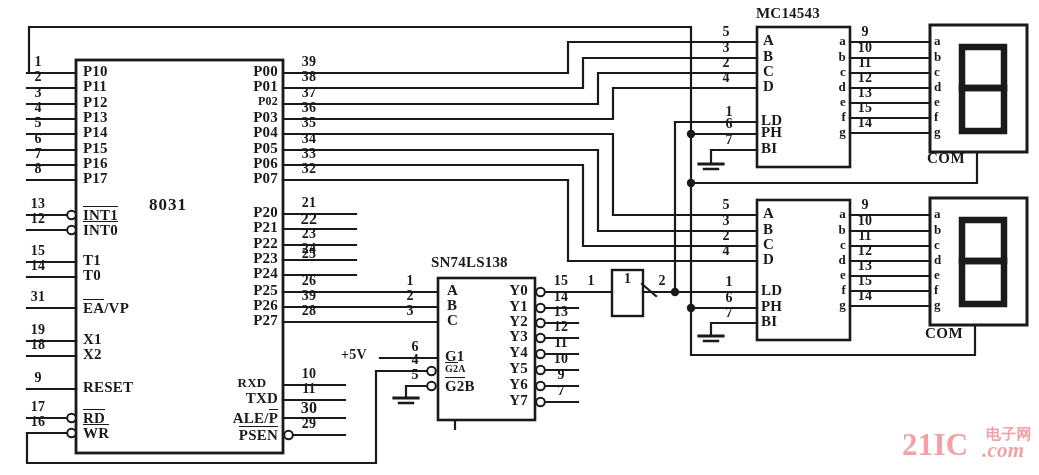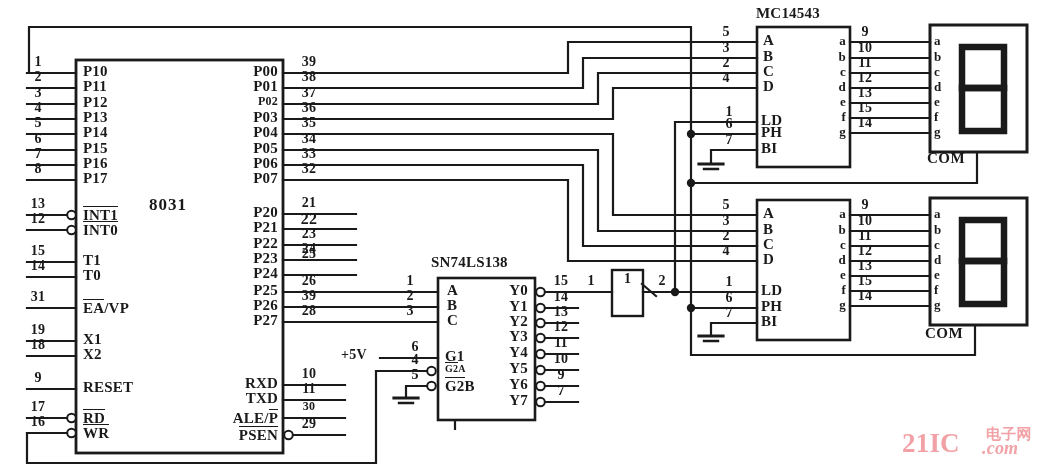--- a/index.html
+++ b/index.html
@@ -102,23 +102,23 @@
   <div id="labels">
 
     <span class="lb" style="left:149px;top:196px;font-size:17px;letter-spacing:1px;">8031</span>
     <span class="lb" style="left:431px;top:255px;font-size:15px;">SN74LS138</span>
     <span class="lb" style="left:341px;top:348px;font-size:14px;">+5V</span>
     <span class="lb c" style="left:612px;top:272px;width:31px;font-size:14px;">1</span>
     <span class="lb c" style="left:578px;top:274px;width:26px;font-size:14px;">1</span>
     <span class="lb c" style="left:650px;top:274px;width:24px;font-size:14px;">2</span>
     <span class="lb" style="left:927px;top:151px;font-size:15px;letter-spacing:.5px;">COM</span>
     <span class="lb" style="left:925px;top:326px;font-size:15px;letter-spacing:.5px;">COM</span>
-    <span class="lb wm" style="left:902px;top:429px;font-size:27px;">21IC</span>
+    <span class="lb wm" style="left:902px;top:429px;font-size:31px;">21IC</span>
     <span class="lb wm" style="left:986px;top:427px;font-size:15px;">电子网</span>
-    <span class="lb wm wm-tld" style="left:982px;top:439px;font-size:18px;">.com</span>
+    <span class="lb wm wm-tld" style="left:982px;top:439px;font-size:21px;">.com</span>
   <span class="lb c" style="left: 24px; top: 55px; font-size: 14px; width: 28px;">1</span>
       <span class="lb" style="left: 83px; top: 64px; font-size: 15px;"><span>P10</span><span class="ov"></span><span></span></span>
       <span class="lb c" style="left: 24px; top: 70px; font-size: 14px; width: 28px;">2</span>
       <span class="lb" style="left: 83px; top: 79px; font-size: 15px;"><span>P11</span><span class="ov"></span><span></span></span>
       <span class="lb c" style="left: 24px; top: 86px; font-size: 14px; width: 28px;">3</span>
       <span class="lb" style="left: 83px; top: 95px; font-size: 15px;"><span>P12</span><span class="ov"></span><span></span></span>
       <span class="lb c" style="left: 24px; top: 101px; font-size: 14px; width: 28px;">4</span>
       <span class="lb" style="left: 83px; top: 110px; font-size: 15px;"><span>P13</span><span class="ov"></span><span></span></span>
       <span class="lb c" style="left: 24px; top: 116px; font-size: 14px; width: 28px;">5</span>
       <span class="lb" style="left: 83px; top: 125px; font-size: 15px;"><span>P14</span><span class="ov"></span><span></span></span>
@@ -174,24 +174,24 @@
       <span class="lb r" style="left: 226px; top: 251px; font-size: 15px; width: 52px;"><span>P23</span><span class="ov"></span><span></span></span>
       <span class="lb c" style="left: 293px; top: 247px; font-size: 14px; width: 32px;">25</span>
       <span class="lb r" style="left: 226px; top: 266px; font-size: 15px; width: 52px;"><span>P24</span><span class="ov"></span><span></span></span>
       <span class="lb c" style="left: 293px; top: 274px; font-size: 14px; width: 32px;">26</span>
       <span class="lb r" style="left: 226px; top: 283px; font-size: 15px; width: 52px;"><span>P25</span><span class="ov"></span><span></span></span>
       <span class="lb c" style="left: 293px; top: 289px; font-size: 14px; width: 32px;">39</span>
       <span class="lb r" style="left: 226px; top: 298px; font-size: 15px; width: 52px;"><span>P26</span><span class="ov"></span><span></span></span>
       <span class="lb c" style="left: 293px; top: 304px; font-size: 14px; width: 32px;">28</span>
       <span class="lb r" style="left: 226px; top: 313px; font-size: 15px; width: 52px;"><span>P27</span><span class="ov"></span><span></span></span>
       <span class="lb c" style="left: 293px; top: 367px; font-size: 14px; width: 32px;">10</span>
-      <span class="lb r" style="left: 226px; top: 376px; font-size: 15px; width: 52px;"><span>RXD</span><span class="ov"></span><span></span></span>
+      <span class="lb r" style="left: 226px; top: 376px; font-size: 13px; width: 52px; text-align: center;"><span>RXD</span><span class="ov"></span><span></span></span>
       <span class="lb c" style="left: 293px; top: 382px; font-size: 14px; width: 32px;">11</span>
       <span class="lb r" style="left: 226px; top: 391px; font-size: 15px; width: 52px;"><span>TXD</span><span class="ov"></span><span></span></span>
-      <span class="lb c" style="left: 293px; top: 400px; font-size: 12px; width: 32px;">30</span>
+      <span class="lb c" style="left: 293px; top: 400px; font-size: 16px; width: 32px;">30</span>
       <span class="lb r" style="left: 226px; top: 409px; font-size: 15px; width: 52px;"><span>ALE/</span><span class="ov">P</span><span></span></span>
       <span class="lb c" style="left: 293px; top: 417px; font-size: 14px; width: 32px;">29</span>
       <span class="lb r" style="left: 226px; top: 426px; font-size: 15px; width: 52px;"><span></span><span class="ov">PSEN</span><span></span></span>
       <span class="lb c" style="left: 397px; top: 274px; font-size: 14px; width: 26px;">1</span>
       <span class="lb" style="left: 447px; top: 283px; font-size: 15px;">A</span>
       <span class="lb c" style="left: 397px; top: 289px; font-size: 14px; width: 26px;">2</span>
       <span class="lb" style="left: 447px; top: 298px; font-size: 15px;">B</span>
       <span class="lb c" style="left: 397px; top: 304px; font-size: 14px; width: 26px;">3</span>
       <span class="lb" style="left: 447px; top: 313px; font-size: 15px;">C</span>
       <span class="lb c" style="left: 402px; top: 340px; font-size: 14px; width: 26px;">6</span>

